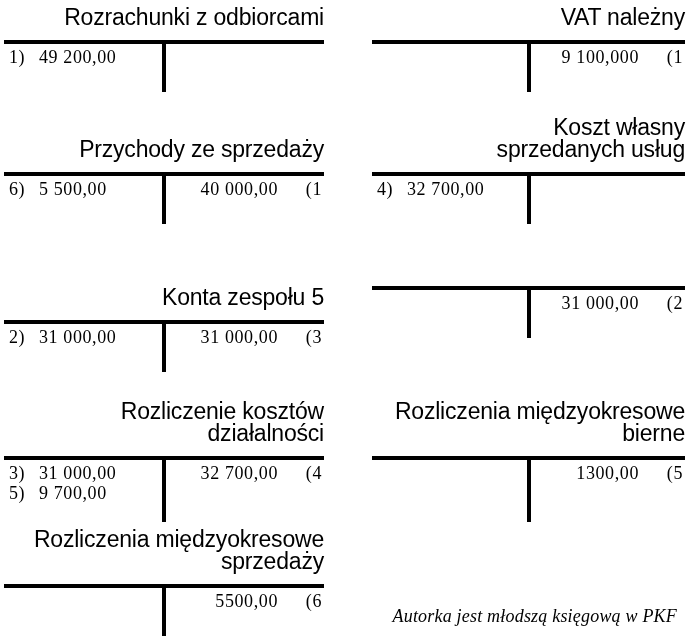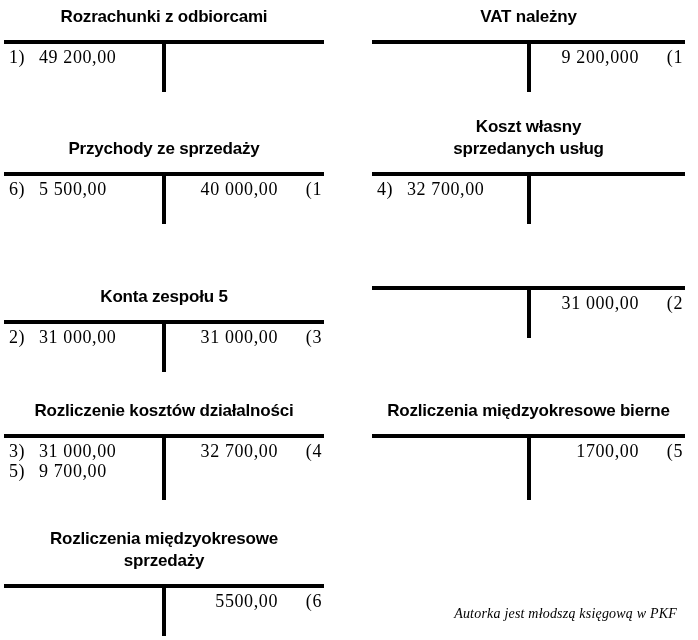--- a/index.html
+++ b/index.html
@@ -5,40 +5,40 @@
   html,body{margin:0;padding:0;}
   body{
     width:698px;height:640px;position:relative;overflow:hidden;
     background:#ffffff;color:#000000;
     font-family:"Liberation Sans",sans-serif;
   }
   .acct{position:absolute;}
   .col-l{left:4px;width:320px;}
   .col-r{left:372px;width:313px;}
   .title{
-    text-align:center;font-weight:700;font-size:17px;line-height:22px;
+    text-align:right;font-weight:400;font-size:23px;line-height:22px;
     letter-spacing:-0.2px;margin-bottom:12px;
     font-family:"Liberation Sans",sans-serif;
   }
   .tee{position:relative;border-top:4px solid #000;}
   .vbar{position:absolute;top:0;left:calc(50% - 2px);width:4px;height:48px;background:#000;}
   .vbar.tall{height:62px;}
   .sides{display:flex;padding-top:3px;}
   .debit,.credit{width:50%;}
   .row{display:flex;height:20px;line-height:20px;
     font-family:"Liberation Serif","DejaVu Serif",serif;
     font-size:18px;letter-spacing:0.6px;}
   .lbl{width:30px;padding-left:5px;flex:none;text-align:left;}
   .debit .amt{flex:1;padding-right:25px;}
   .credit .amt{flex:1;text-align:right;}
   .ref{flex:none;width:44px;text-align:right;padding-right:2px;}
   .footer{
     position:absolute;top:606px;right:21px;text-align:right;
     font-family:"Liberation Serif","DejaVu Serif",serif;
-    font-style:italic;font-size:14px;letter-spacing:0.2px;
+    font-style:italic;font-size:18px;letter-spacing:0.2px;
   }
 </style>
 </head>
 <body>
 
 <div class="acct col-l" style="top:6px">
   <div class="title">
     <div>Rozrachunki z odbiorcami</div>
   </div>
   <div class="tee">
@@ -58,21 +58,21 @@
 <div class="acct col-r" style="top:6px">
   <div class="title">
     <div>VAT należny</div>
   </div>
   <div class="tee">
     <div class="vbar"></div>
     <div class="sides">
       <div class="debit"></div>
       <div class="credit">
         <div class="row">
-          <span class="amt">9 200,000</span>
+          <span class="amt">9 100,000</span>
           <span class="ref">(1</span>
         </div>
       </div>
     </div>
   </div>
 </div>
 
 <div class="acct col-l" style="top:138px">
   <div class="title">
     <div>Przychody ze sprzedaży</div>
@@ -183,21 +183,21 @@
 <div class="acct col-r" style="top:400px">
   <div class="title">
     <div>Rozliczenia międzyokresowe bierne</div>
   </div>
   <div class="tee">
     <div class="vbar tall"></div>
     <div class="sides">
       <div class="debit"></div>
       <div class="credit">
         <div class="row">
-          <span class="amt">1700,00</span>
+          <span class="amt">1300,00</span>
           <span class="ref">(5</span>
         </div>
       </div>
     </div>
   </div>
 </div>
 
 <div class="acct col-l" style="top:528px">
   <div class="title">
     <div>Rozliczenia międzyokresowe</div>

